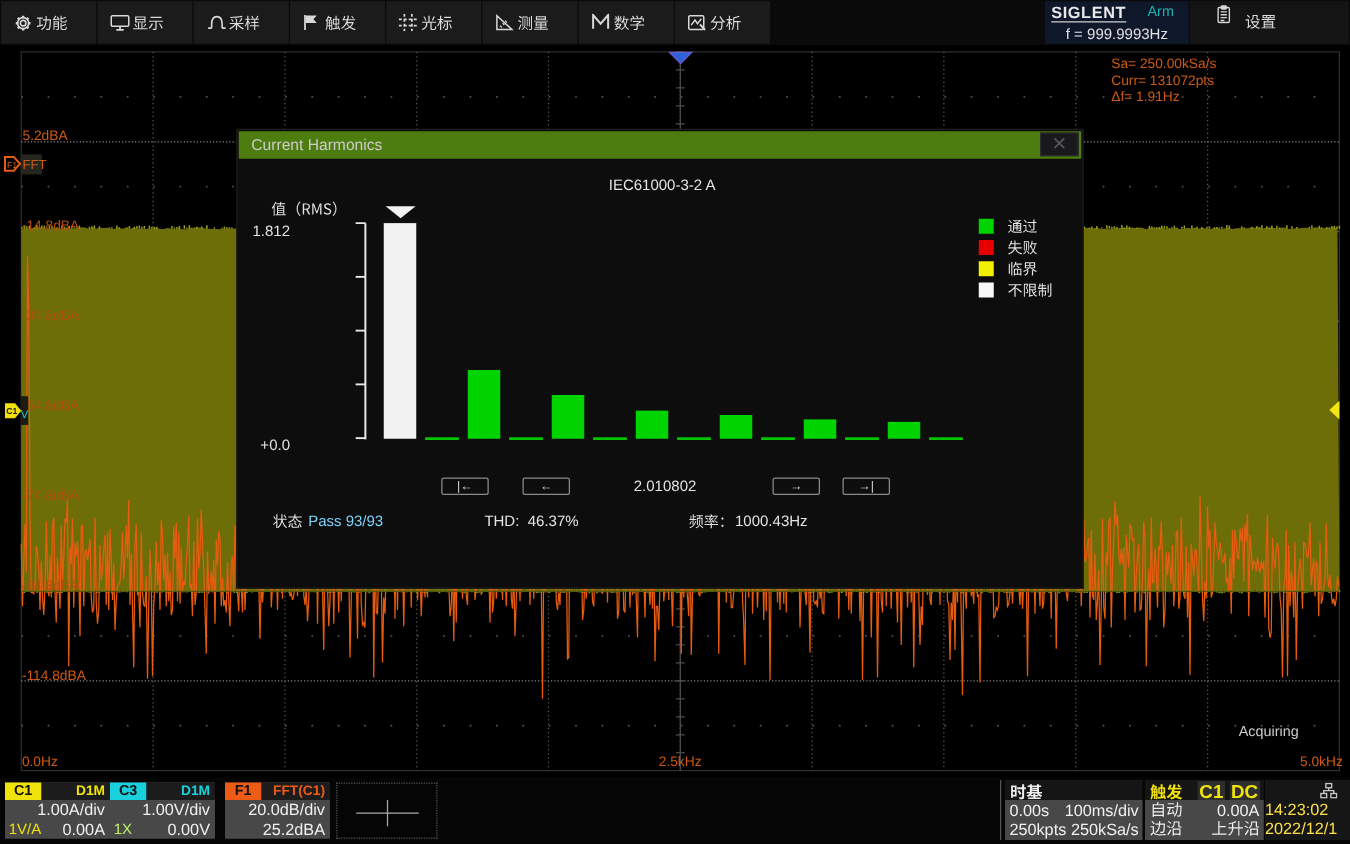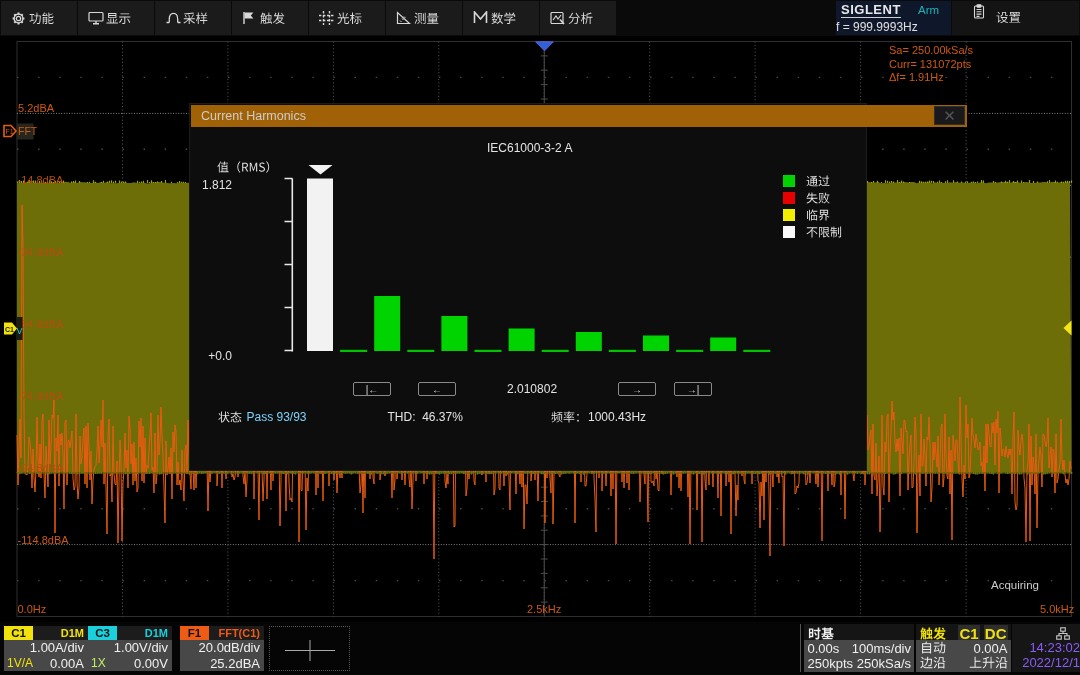--- a/index.html
+++ b/index.html
@@ -8,26 +8,26 @@
 svg{display:block}
 .lanic svg{display:inline-block}
 .menubar{position:absolute;left:0;top:0;width:1080px;height:36px;background:#0a0a0a;z-index:5}
 .mbtn{position:absolute;top:1px;width:76px;height:34px;background:#1b1b1b}
 .mic{position:absolute;left:10px;top:10px}
 .mtx{position:absolute;left:28px;top:11px;font-size:13px;color:#dcdcdc}
 .sigcell{position:absolute;left:836px;top:1px;width:115px;height:34px;background:#0f172a}
 .sigrow{position:relative;display:block;height:17px}
 .siglogo{position:absolute;left:5px;top:1px;color:#e8e8e8;font-size:13px;font-weight:bold;letter-spacing:0.5px;border-bottom:1px solid #cfcfcf;padding-bottom:0px}
 .arm{position:absolute;left:82px;top:3px;color:#1ab4b4;font-size:11.5px}
-.frow{position:relative;display:block;text-align:left;color:#e0e0e0;font-size:12px;margin-top:2px}
+.frow{position:relative;display:block;text-align:center;color:#e0e0e0;font-size:12px;margin-top:2px}
 .setcell{position:absolute;left:952px;top:1px;width:127px;height:34px;background:#141414}
 .setcell .mic{left:21px;top:10px}
 .setcell .mtx{left:44px;top:10px}
 .dialog{position:absolute;left:189px;top:102.5px;width:678px;height:368px;background:#0d0d0d;z-index:10;border:1px solid #1c1c1c}
-.dtitle{position:absolute;left:1px;top:1px;width:776px;height:22px;background:#a16207;color:#cccccc;font-size:12.5px}
+.dtitle{position:absolute;left:1px;top:1px;width:674px;height:22px;background:#4d7c0f;color:#cccccc;font-size:12.5px}
 .dtitle span{position:absolute;left:10px;top:4px}
 .dclose{position:absolute;right:2px;top:1.5px;width:31px;height:19px;background:#19191b;border:1px solid #2e2e30;color:#555555;font-size:15px;text-align:center;line-height:18px}
 .dbody{position:absolute;left:0;top:0;width:628px;height:367px}
 .dtx{position:absolute;font-size:12px;color:#e4e4e4;white-space:nowrap}
 .dtr{text-align:left}
 .lg{position:absolute;left:593px;height:13px;margin-top:-1.5px}
 .lgsq{position:absolute;left:0;top:0;width:12px;height:12px}
 .lgt{position:absolute;left:23px;top:0;font-size:12px;color:#e4e4e4;white-space:nowrap}
 .nbtn{position:absolute;top:278px;width:38px;height:14px;border:1px solid #8a8a8a;border-radius:2px;color:#d8d8d8;font-size:10px;text-align:center;line-height:13px}
 .botbar{position:absolute;left:0;top:622px;width:1080px;height:53px;background:#050505;z-index:5}
@@ -41,21 +41,21 @@
 .addbox{position:absolute;left:269px;top:3.5px;width:81px;height:45.5px;border:1px dotted #555555}
 .vsep{position:absolute;left:800px;top:2px;width:1px;height:48px;background:#555}
 .tbpanel{position:absolute;left:804px;top:2px;width:110px}
 .trpanel{position:absolute;left:916px;top:2px;width:94.5px}
 .tbhead{position:relative;height:16px;background:#151515;color:#f0f0f0;font-size:13px;font-weight:bold;padding:2.5px 0 0 3.5px}
 .tbrow{position:relative;height:15.75px;background:#484848;color:#f0f0f0;font-size:13px}
 .tbrow span:first-child{position:absolute;left:3.5px;top:0.5px}
 .tbrow span:last-child{position:absolute;right:3px;top:0.5px}
 .trbadges{position:absolute;right:3px;top:1px;font-size:15px}
 .trb{background:#2e2e2e;color:#f0e20a;padding:0 1px;font-weight:bold}
-.clock{position:absolute;left:1012px;top:2px;width:68px;height:48px;background:#161616;color:#8b5cf6;text-align:right}
+.clock{position:absolute;left:1012px;top:2px;width:68px;height:48px;background:#161616;color:#fde047;text-align:left}
 .lanic{height:15px;padding-top:2px;text-align:right;padding-right:10px}
 .ctime{font-size:13px;height:13.5px;line-height:13px;margin-top:1.5px}
 </style></head>
 <body>
 <div id="stage">
 <svg id="scr" width="1080" height="675" viewBox="0 0 1080 675" font-family="Liberation Sans, sans-serif">
 <rect x="17.0" y="41.5" width="1054.5" height="575.0" fill="none" stroke="#2e2e2e" stroke-width="1"></rect>
 <line x1="122.5" y1="41.5" x2="122.5" y2="616.5" stroke="#5a5a5a" stroke-width="1" stroke-dasharray="1 2.4"></line>
 <line x1="227.9" y1="41.5" x2="227.9" y2="616.5" stroke="#5a5a5a" stroke-width="1" stroke-dasharray="1 2.4"></line>
 <line x1="333.4" y1="41.5" x2="333.4" y2="616.5" stroke="#5a5a5a" stroke-width="1" stroke-dasharray="1 2.4"></line>

